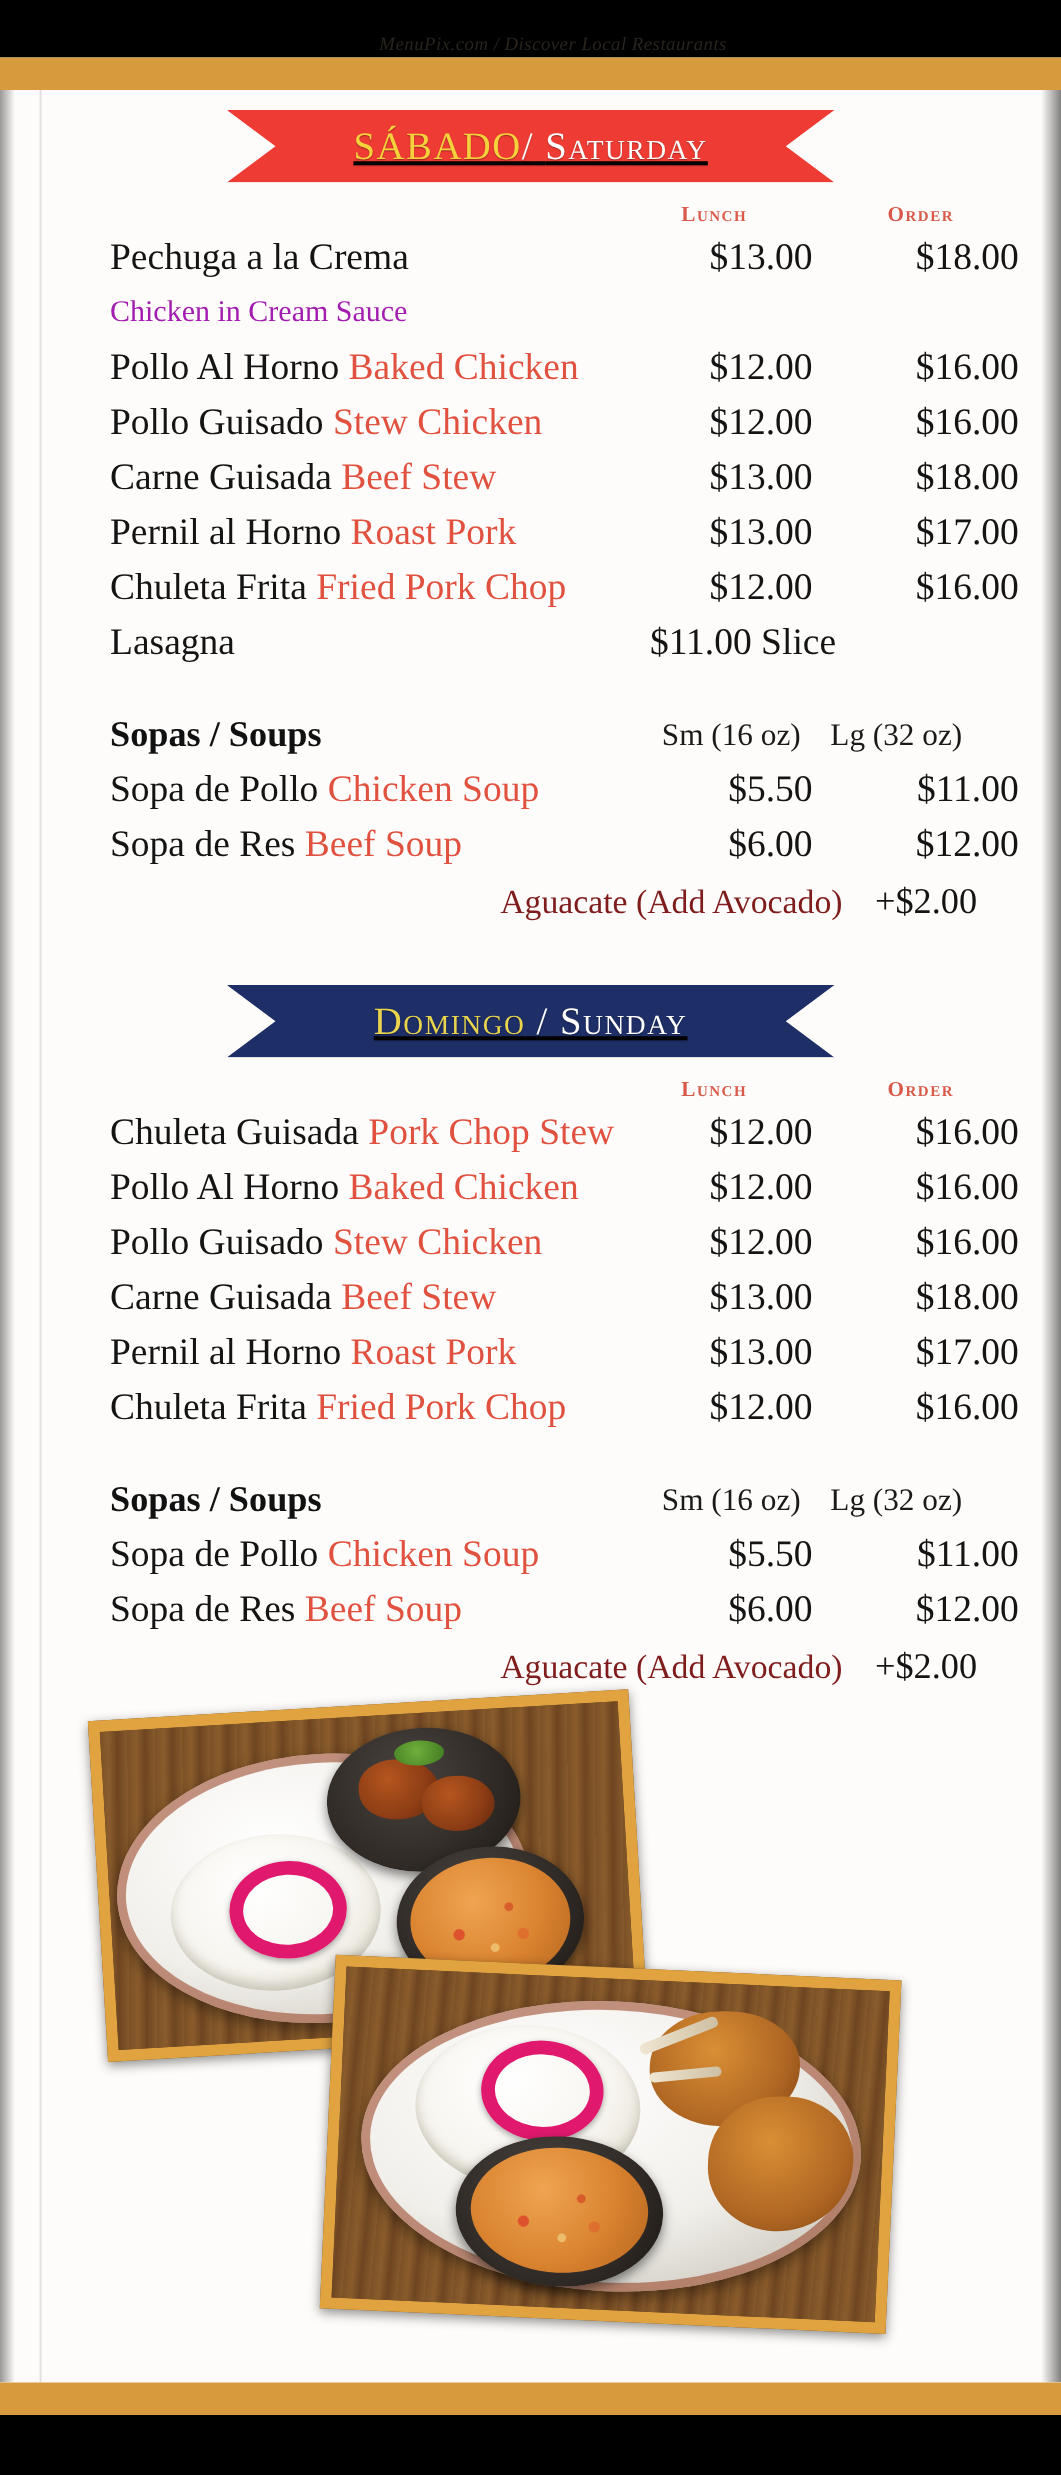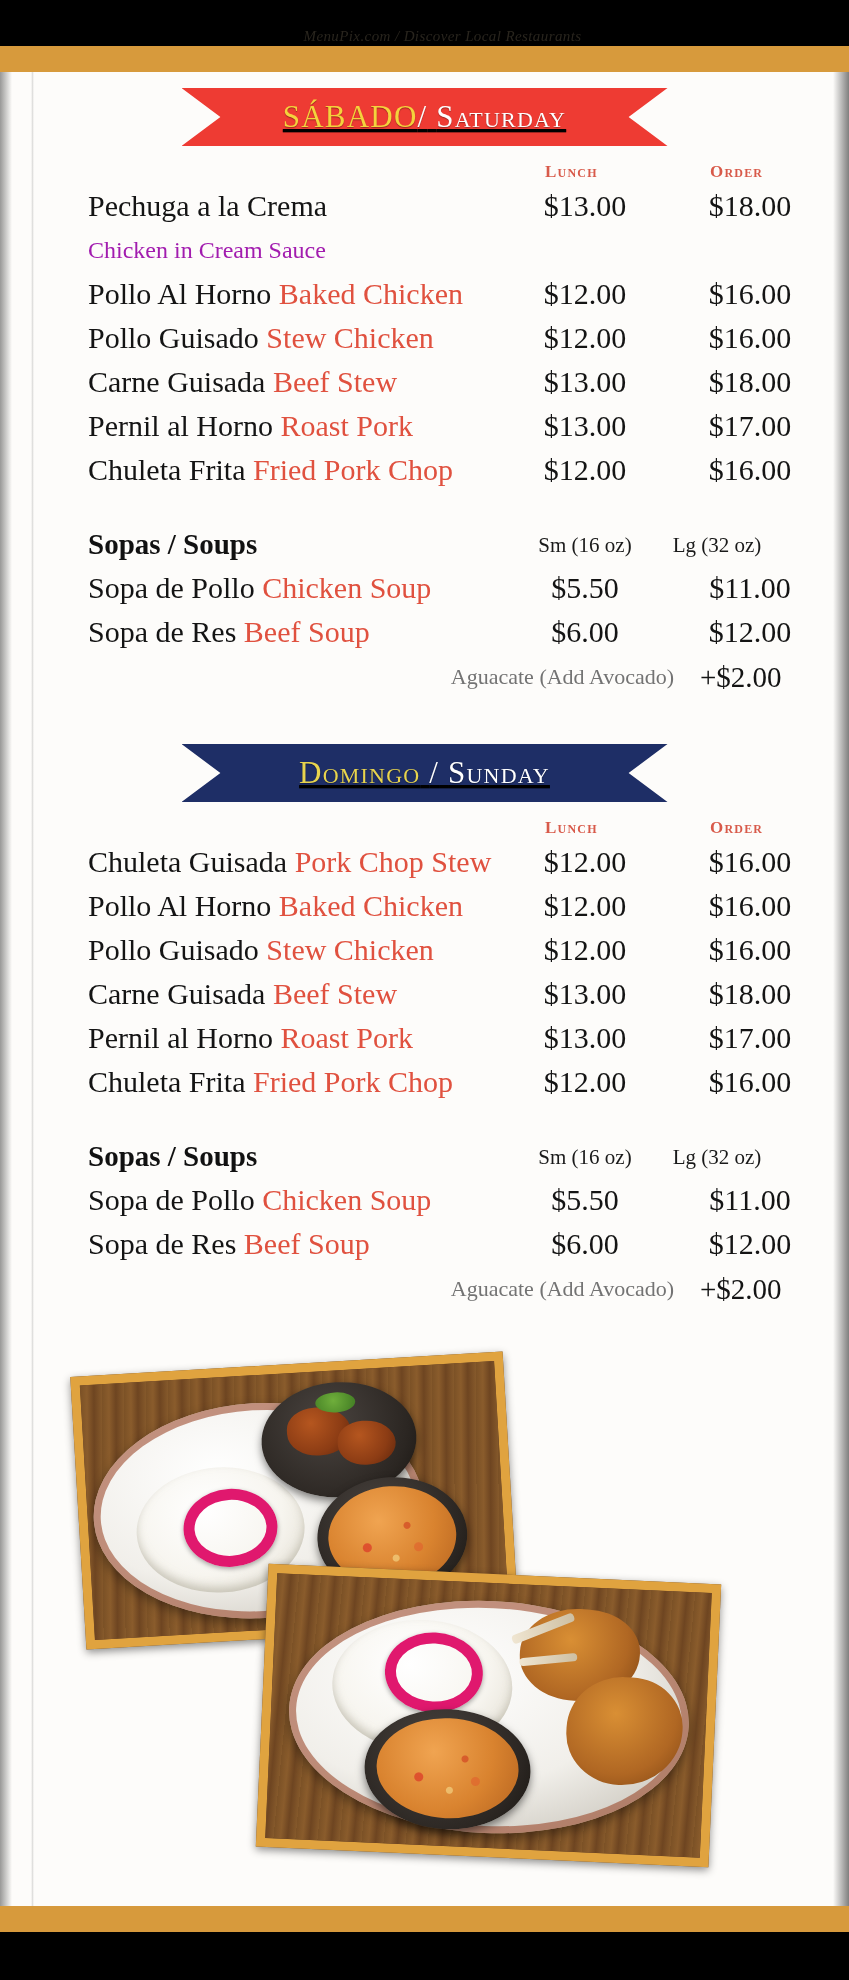--- a/index.html
+++ b/index.html
@@ -155,21 +155,21 @@
   }
   .row .es { color: #141414; }
   .row .en { color: #e0513f; }
   .row .p1, .row .p2 {
     position: absolute;
     top: 0;
     font-size: 30px;
     color: #141414;
     line-height: 44px;
     width: 130px;
-    text-align: center;
+    text-align: right;
   }
   .row .p1 { left: 520px; }
   .row .p2 { left: 685px; }
   .row .p-wide {
     position: absolute;
     left: 520px;
     top: 0;
     font-size: 30px;
     color: #141414;
     line-height: 44px;
@@ -193,38 +193,38 @@
     position: absolute;
     left: 88px; top: 0;
     font-size: 29px;
     font-weight: 700;
     color: #111111;
     line-height: 44px;
   }
   .soup-head .sz {
     position: absolute;
     top: 0;
-    font-size: 21px;
+    font-size: 25px;
     color: #1a1a1a;
     line-height: 46px;
     width: 130px;
     text-align: center;
   }
   .soup-head .sz1 { left: 520px; }
   .soup-head .sz2 { left: 652px; }
 
   .addon {
     position: relative;
     height: 46px;
   }
   .addon .lbl {
     position: absolute;
     right: 175px; top: 0;
-    font-size: 22px;
-    color: #737373;
+    font-size: 27px;
+    color: #7f1d1d;
     line-height: 46px;
     white-space: nowrap;
   }
   .addon .val {
     position: absolute;
     left: 700px; top: 0;
     font-size: 29px;
     color: #141414;
     line-height: 46px;
     white-space: nowrap;
@@ -394,20 +394,24 @@
         <div class="p1">$13.00</div>
         <div class="p2">$17.00</div>
       </div>
 
       <div class="row">
         <div class="names"><span class="es">Chuleta Frita</span> <span class="en">Fried Pork Chop</span></div>
         <div class="p1">$12.00</div>
         <div class="p2">$16.00</div>
       </div>
 
+      <div class="row">
+        <div class="names"><span class="es">Lasagna</span></div>
+        <div class="p-wide">$11.00 Slice</div>
+      </div>
 
       <div class="spacer-md"></div>
 
       <div class="soup-head">
         <div class="title">Sopas / Soups</div>
         <div class="sz sz1">Sm (16 oz)</div>
         <div class="sz sz2">Lg (32 oz)</div>
       </div>
 
       <div class="row">

